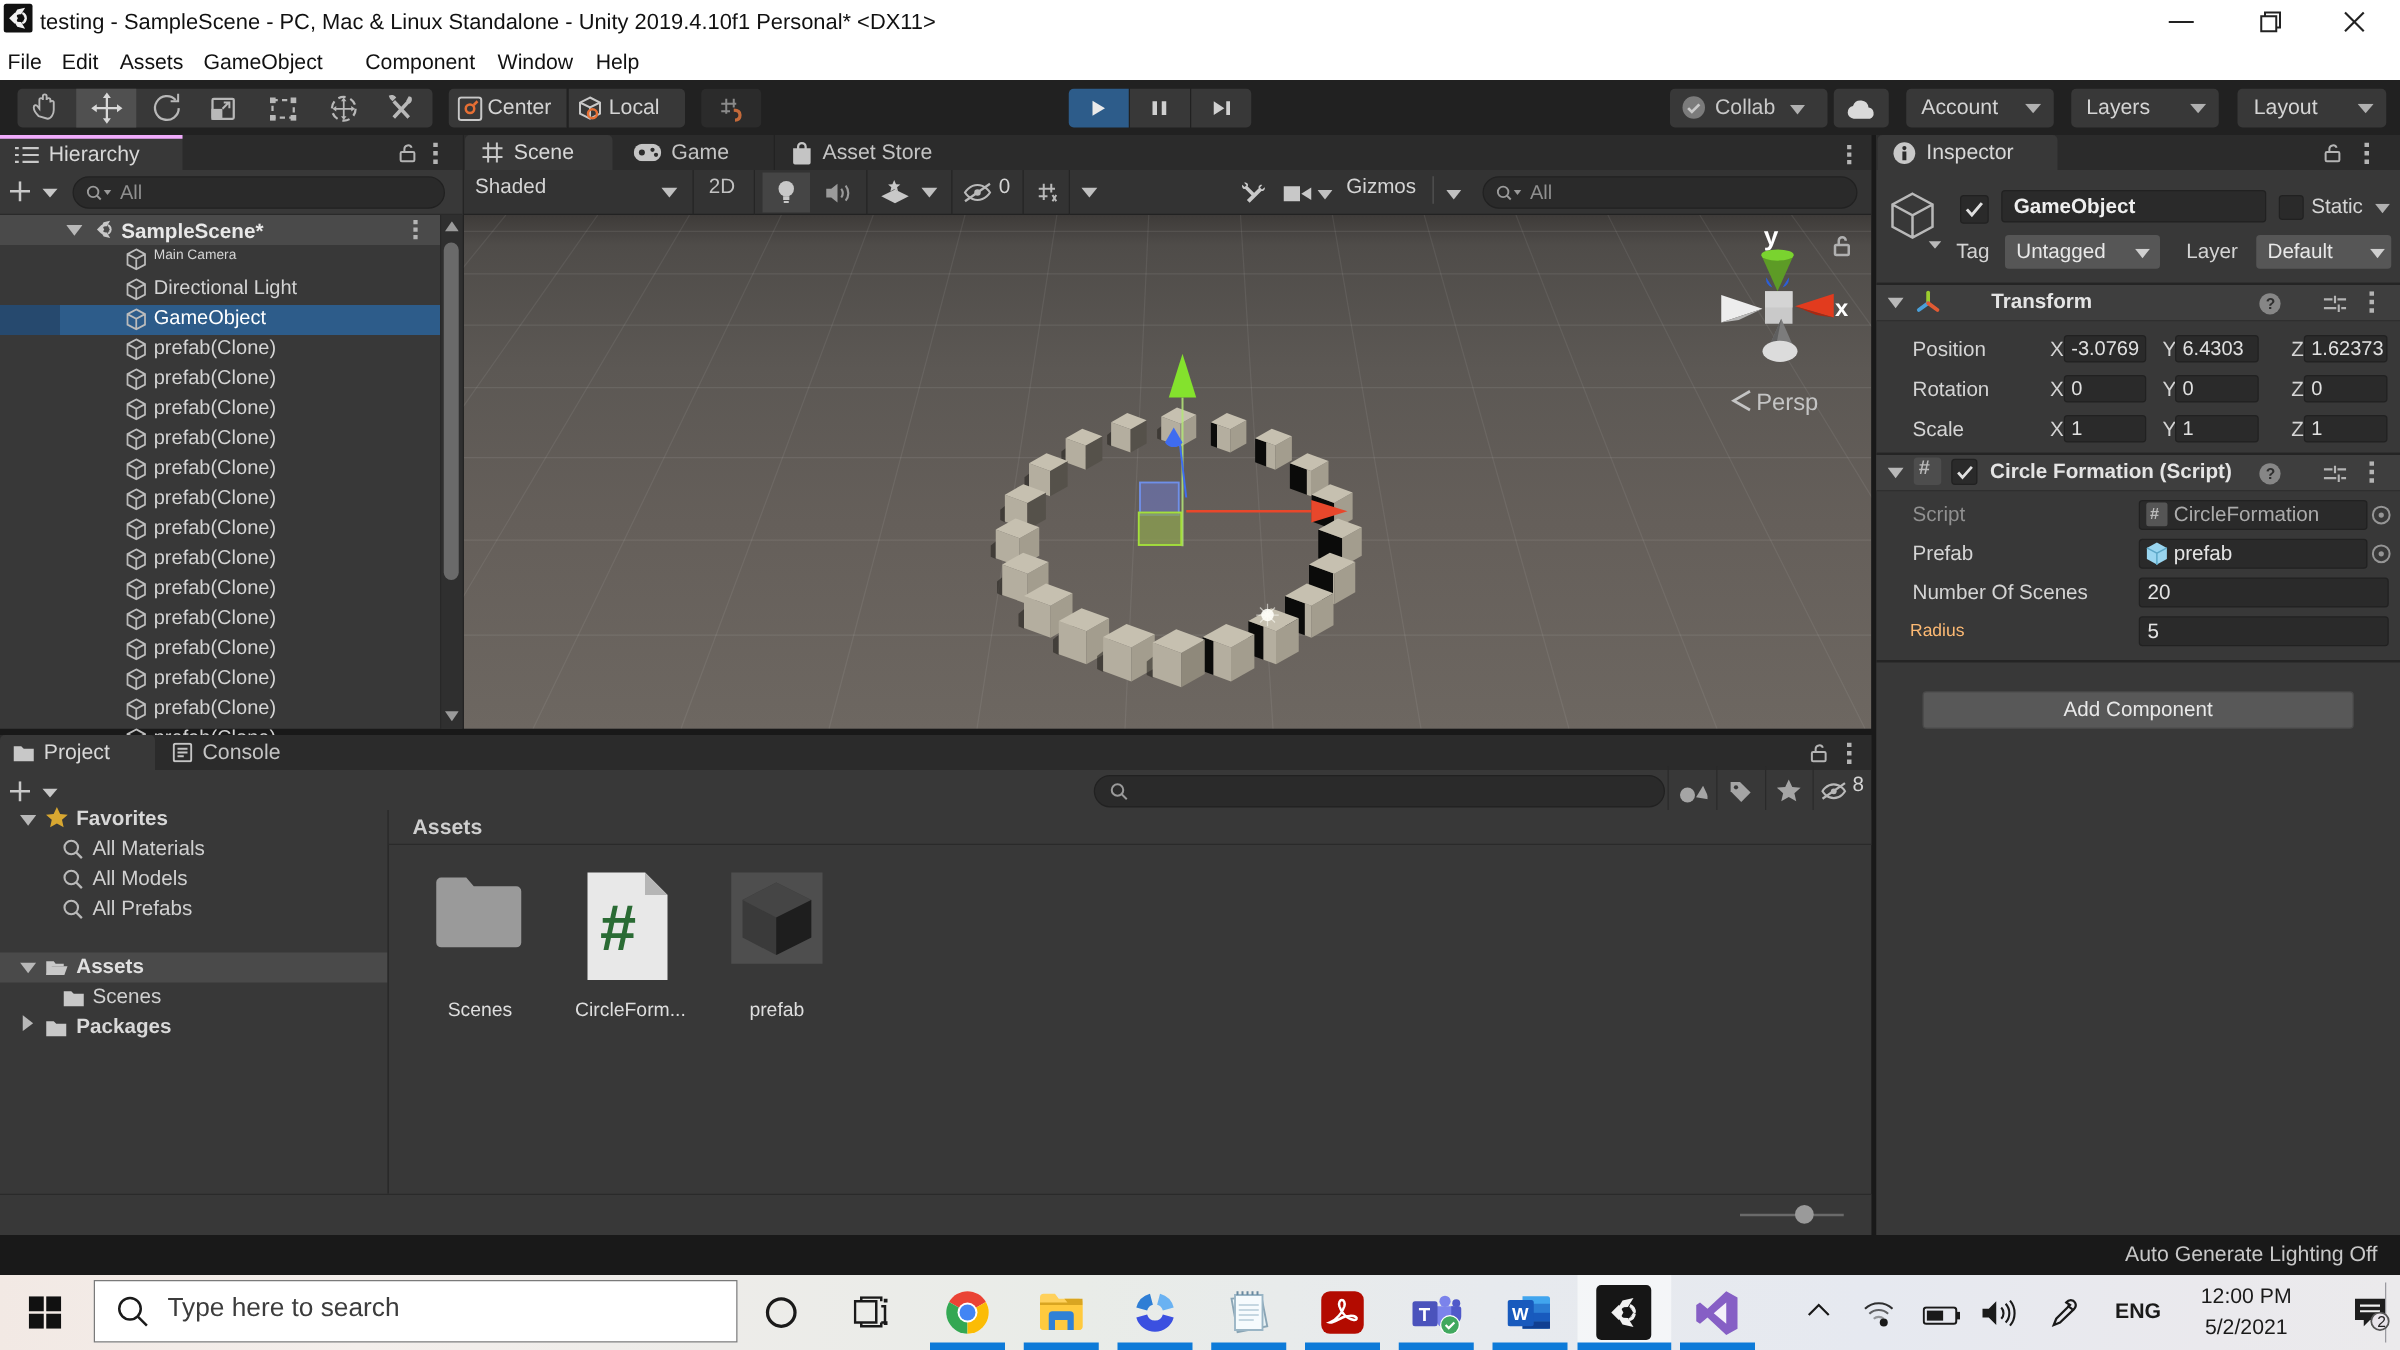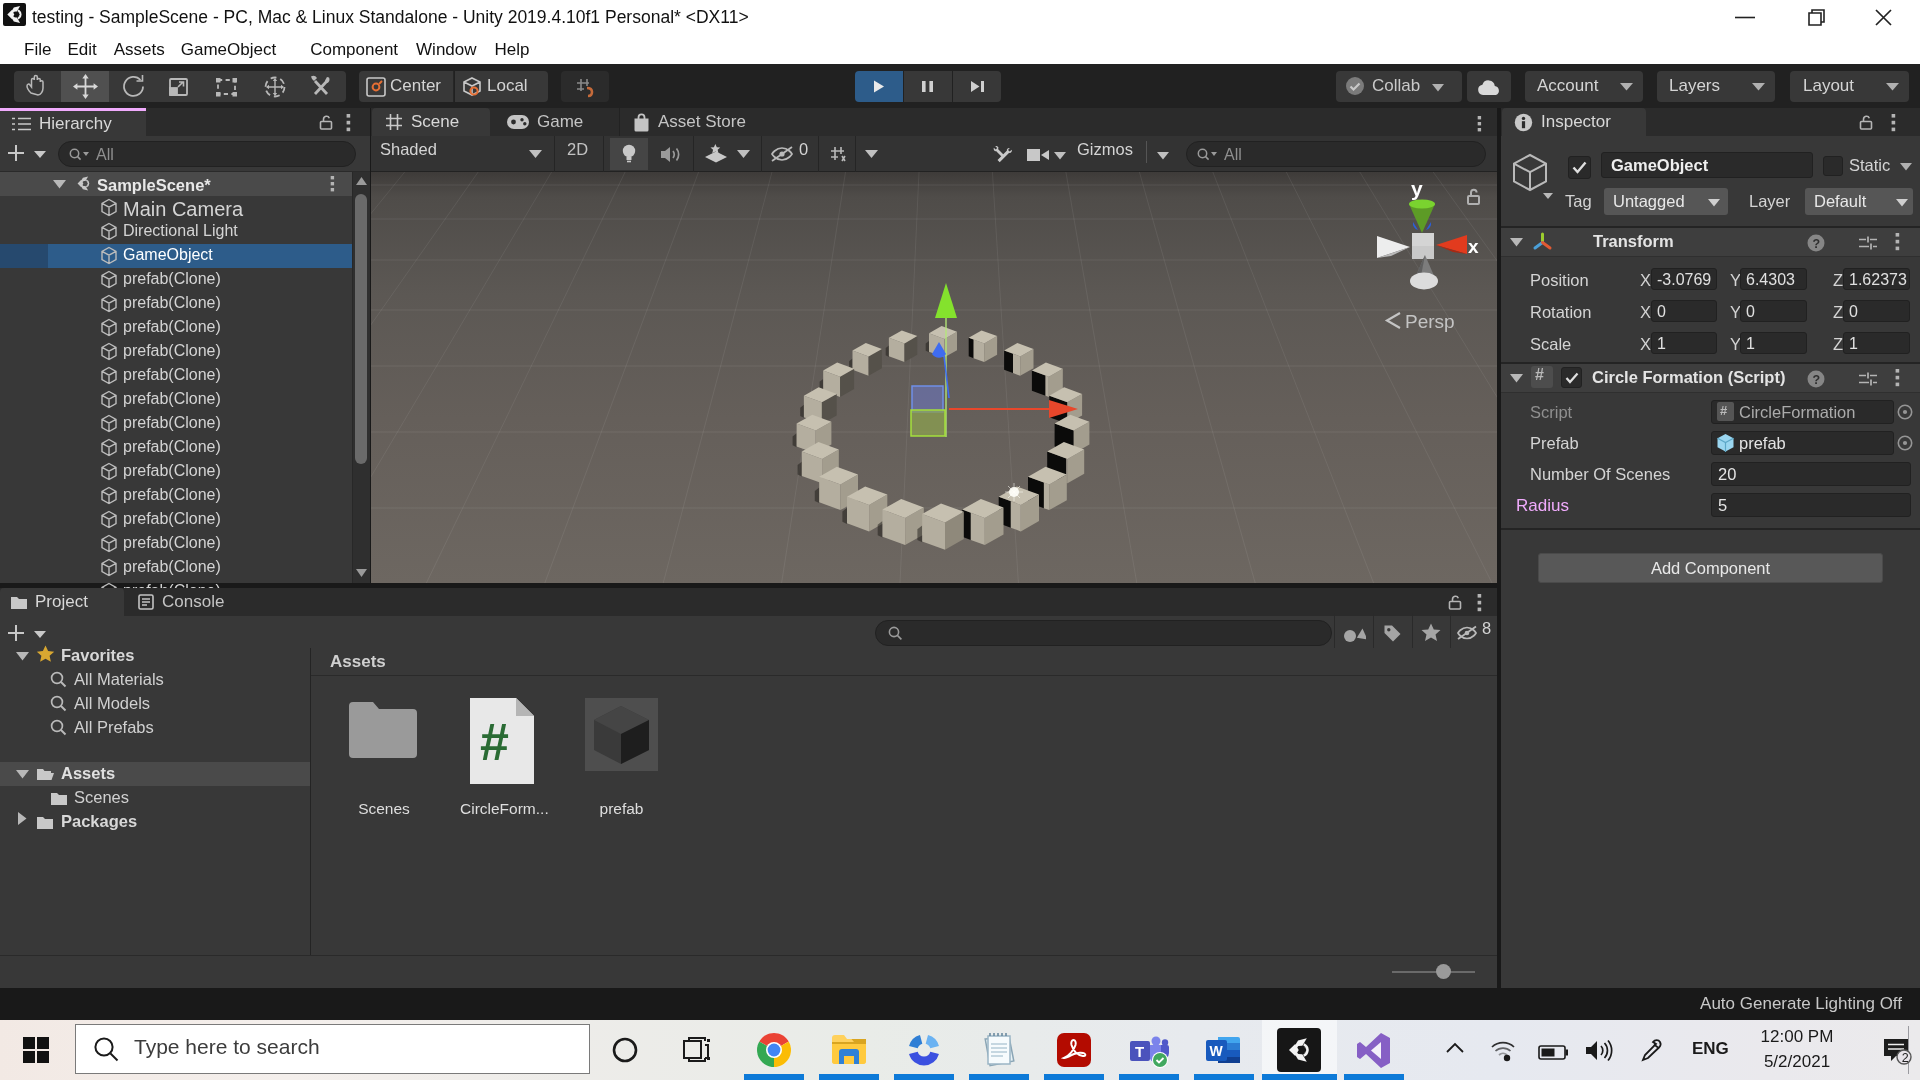--- a/index.html
+++ b/index.html
@@ -28,21 +28,21 @@
   </div>
   <div class="abs" style="left:32px;top:7px;font-size:17.5px;color:#111;white-space:nowrap">testing - SampleScene - PC, Mac &amp; Linux Standalone - Unity 2019.4.10f1 Personal* &lt;DX11&gt;</div>
   <svg class="abs" style="left:1733px;top:0" width="187" height="36" viewBox="0 0 187 36">
     <path d="M2 17.5h20" stroke="#222" stroke-width="1.6"></path>
     <path d="M76 13h12v12h-12z M79 13v-3h12v12h-3" stroke="#222" stroke-width="1.6" fill="none"></path>
     <path d="M143 10l15 15M158 10l-15 15" stroke="#222" stroke-width="1.7"></path>
   </svg>
 </div>
 
 <div class="abs" style="left:0;top:36px;width:1920px;height:28px;background:#ffffff;display:flex;align-items:center;font-size:17px;color:#111">
-  <span style="margin-left:24px">File</span>
+  <span style="margin-left:6px">File</span>
     <span style="margin-left:16px">Edit</span>
     <span style="margin-left:17px">Assets</span>
     <span style="margin-left:16px">GameObject</span>
     <span style="margin-left:34px">Component</span>
     <span style="margin-left:18px">Window</span>
     <span style="margin-left:18px">Help</span>
 </div>
 
 <div class="abs" style="left:0;top:64px;width:1920px;height:44px;background:#212121" id="maintoolbar">
 
@@ -212,21 +212,21 @@
         <rect x="0.7" y="0" width="3.4" height="3.4"></rect>
         <rect x="0.7" y="6" width="3.4" height="3.4"></rect>
         <rect x="0.7" y="12" width="3.4" height="3.4"></rect>
       </g>
     </svg>
 
   <div class="abs" style="left:0;top:136px;width:352px;height:24px;background:#2d5c8a"></div>
   <div class="abs" style="left:0;top:136px;width:48px;height:24px;background:#26496e"></div>
 
   <div id="hrows">
-  <div class="abs" style="left:123px;top:90px;font-size:20px;color:#d4d4d4">Main Camera</div>
+  <div class="abs" style="left:123px;top:90px;font-size:11px;color:#d4d4d4">Main Camera</div>
   <svg class="abs" style="left:100px;top:90px" width="18" height="19" viewBox="0 0 18 19">
         <path d="M9 1.5l7 3.8v8.4l-7 3.8-7-3.8V5.3z M2 5.3l7 3.8 7-3.8 M9 9.1v8.4" fill="none" stroke="#bcbcbc" stroke-width="1.4"></path>
       </svg>
   <div class="abs" style="left:123px;top:114px;font-size:16px;color:#d4d4d4">Directional Light</div>
   <svg class="abs" style="left:100px;top:114px" width="18" height="19" viewBox="0 0 18 19">
         <path d="M9 1.5l7 3.8v8.4l-7 3.8-7-3.8V5.3z M2 5.3l7 3.8 7-3.8 M9 9.1v8.4" fill="none" stroke="#bcbcbc" stroke-width="1.4"></path>
       </svg>
   <div class="abs" style="left:123px;top:138px;font-size:16px;color:#ffffff">GameObject</div>
   <svg class="abs" style="left:100px;top:138px" width="18" height="19" viewBox="0 0 18 19">
         <path d="M9 1.5l7 3.8v8.4l-7 3.8-7-3.8V5.3z M2 5.3l7 3.8 7-3.8 M9 9.1v8.4" fill="none" stroke="#bcbcbc" stroke-width="1.4"></path>
@@ -725,21 +725,21 @@
       <path d="M9.5 9.6V19" stroke="#5da8c8" stroke-width="1.2"></path>
     </svg>
   <div class="abs" style="left:238px;top:326px;font-size:16.5px;color:#e4e4e4">prefab</div>
   <svg class="abs" style="left:396px;top:327px" width="16" height="16" viewBox="0 0 16 16">
       <circle cx="8" cy="8" r="6.7" fill="none" stroke="#959595" stroke-width="1.6"></circle>
       <circle cx="8" cy="8" r="2.1" fill="#959595"></circle>
     </svg>
   <div class="abs" style="left:29px;top:357px;font-size:16.5px;color:#d4d4d4">Number Of Scenes</div>
   <div class="field abs" style="left:210px;top:354px;width:200px;height:24px"></div>
   <div class="abs" style="left:217px;top:357px;font-size:16.5px;color:#e4e4e4">20</div>
-  <div class="abs" style="left:15px;top:388px;font-size:17px;color:#f0abfc">Radius</div>
+  <div class="abs" style="left:27px;top:388px;font-size:14px;color:#fdba74">Radius</div>
   <div class="field abs" style="left:210px;top:385px;width:200px;height:24px"></div>
   <div class="abs" style="left:217px;top:388px;font-size:16.5px;color:#e4e4e4">5</div>
   <div class="abs" style="left:0;top:420px;width:419px;height:2px;background:#242424"></div>
 
   <div class="abs" style="left:37px;top:445px;width:345px;height:30px;background:#585858;border:1px solid #4a4a4a;border-radius:3px;display:flex;align-items:center;justify-content:center;font-size:16.5px;color:#e8e8e8">Add Component</div>
 </div>
 
 <div class="abs" style="left:0;top:588px;width:1497px;height:400px;background:#383838" id="project">
   <div class="abs" style="left:0;top:0;width:1497px;height:28px;background:#2b2b2b"></div>
   <div class="tab abs" style="left:0;top:0;width:124px;height:28px">

